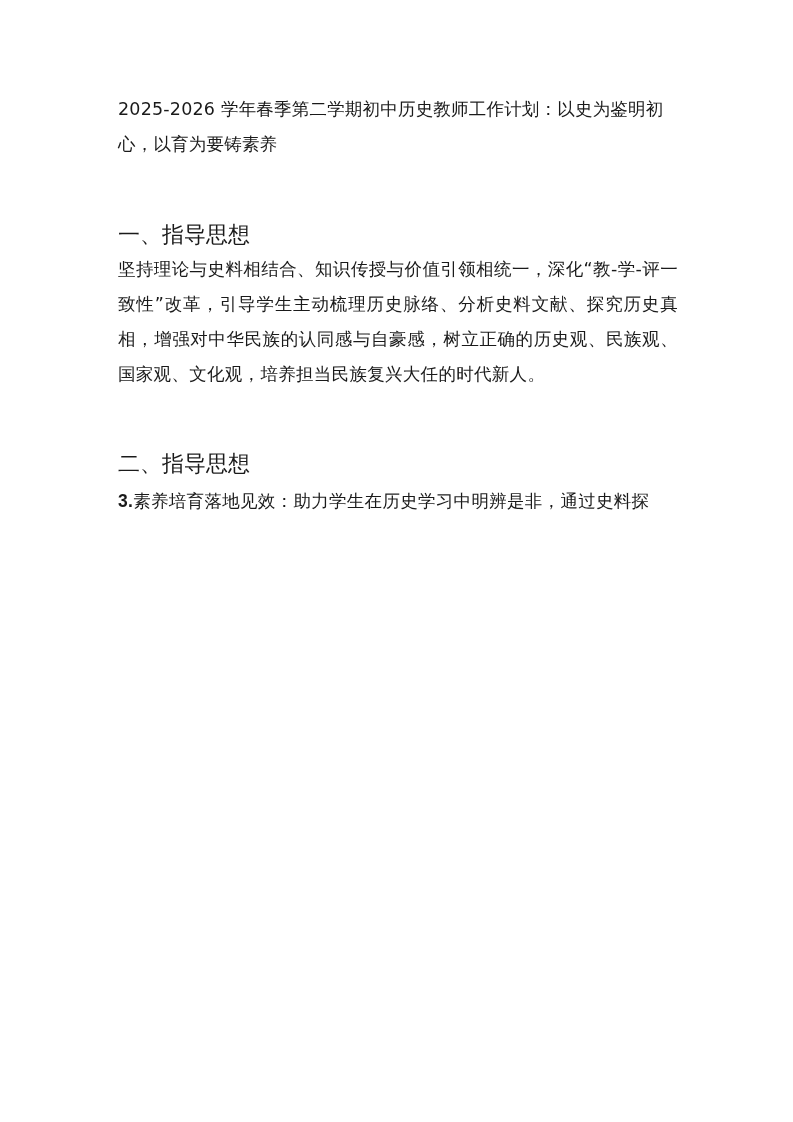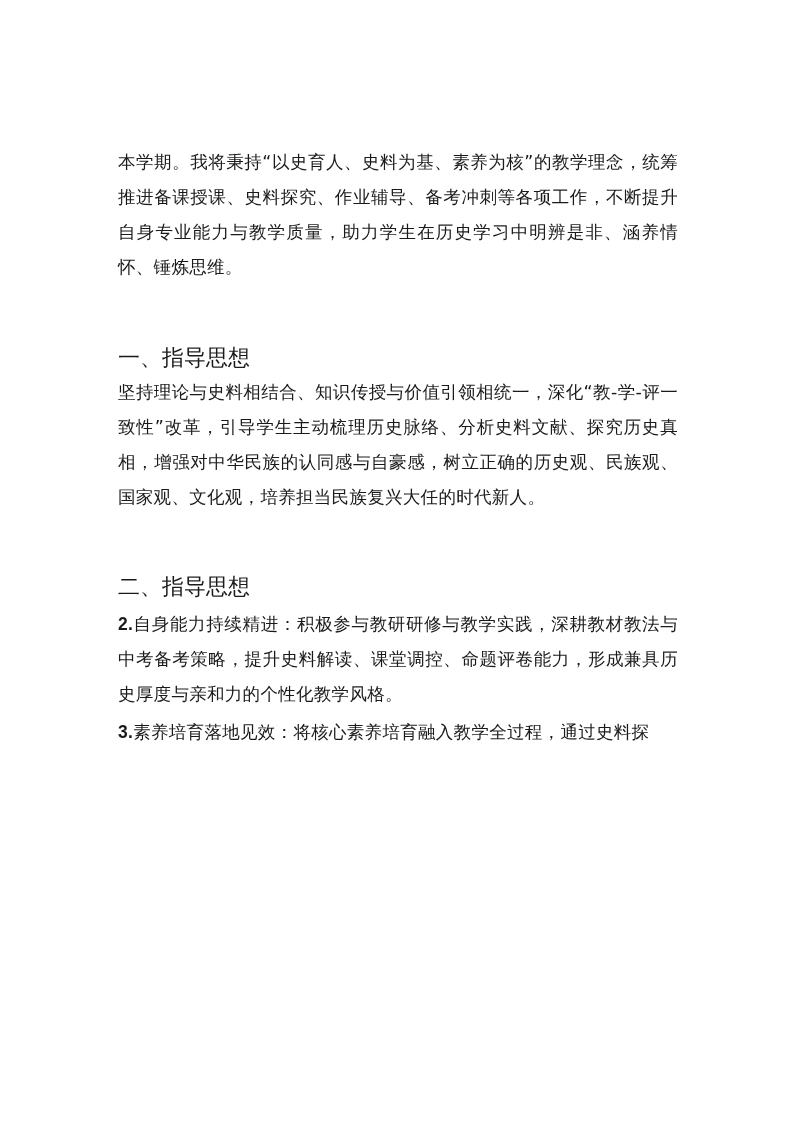--- a/index.html
+++ b/index.html
@@ -45,25 +45,24 @@
     .goal { margin-top: 3px; }
     .goal .num {
       font-family: "Liberation Sans", sans-serif;
       font-weight: bold;
     }
   </style>
 </head>
 <body>
 
 <div class="page">
+  <h1 class="title">2025-2026 学年春季第二学期初中历史教师工作计划：以史为鉴明初心，以育为要铸素养</h1>
 
-  <p class="intro">本学期。我将秉持“以史育人、史料为基、素养为核”的教学理念，统筹推进备课授课、史料探究、作业辅导、备考冲刺等各项工作，不断提升自身专业能力与教学质量，助力学生在历史学习中明辨是非、涵养情怀、锤炼思维。</p>
 
   <div class="section-heading">一、指导思想</div>
   <p>坚持理论与史料相结合、知识传授与价值引领相统一，深化“教-学-评一致性”改革，引导学生主动梳理历史脉络、分析史料文献、探究历史真相，增强对中华民族的认同感与自豪感，树立正确的历史观、民族观、国家观、文化观，培养担当民族复兴大任的时代新人。</p>
 
   <div class="section-heading second">二、指导思想</div>
 
 
-  <p class="goal"><span class="num">2.</span><span>自身能力持续精进：积极参与教研研修与教学实践，深耕教材教法与中考备考策略，提升史料解读、课堂调控、命题评卷能力，形成兼具历史厚度与亲和力的个性化教学风格。</span></p>
 
-  <p class="goal"><span class="num">3.</span><span>素养培育落地见效：将核心素养培育融入教学全过程，通过史料探</span></p>
+  <p class="goal"><span class="num">3.</span><span>素养培育落地见效：助力学生在历史学习中明辨是非，通过史料探</span></p>
 </div>
 
 </body></html>

